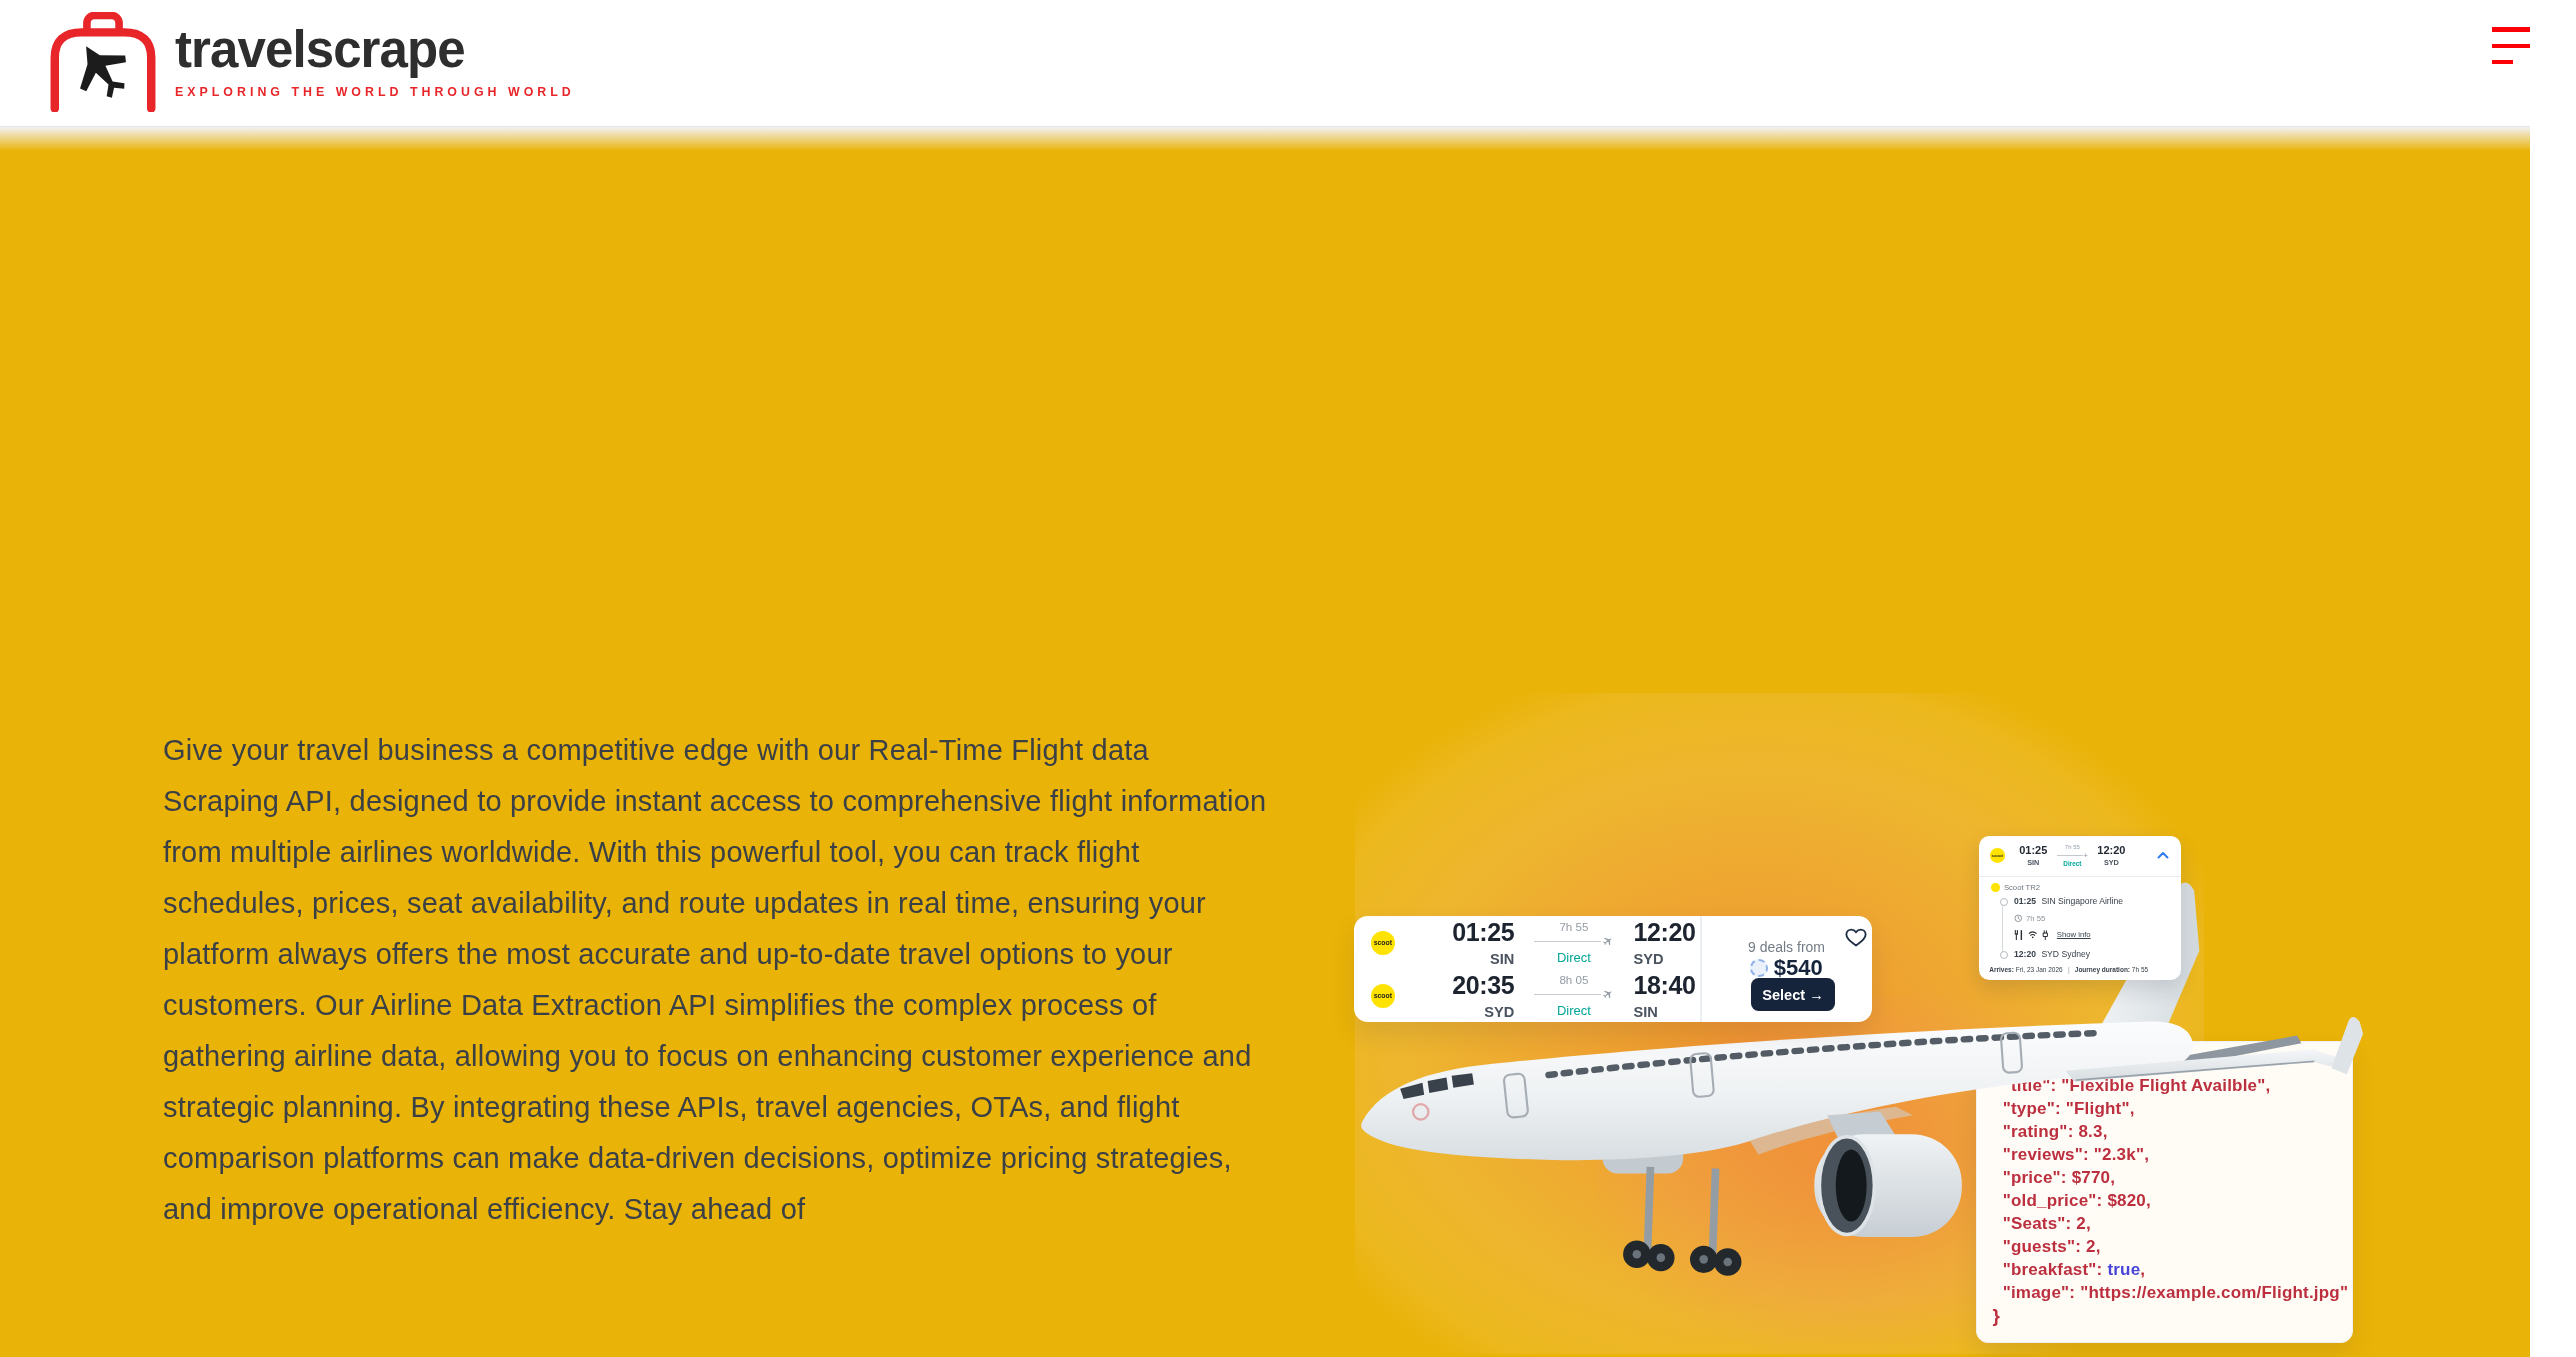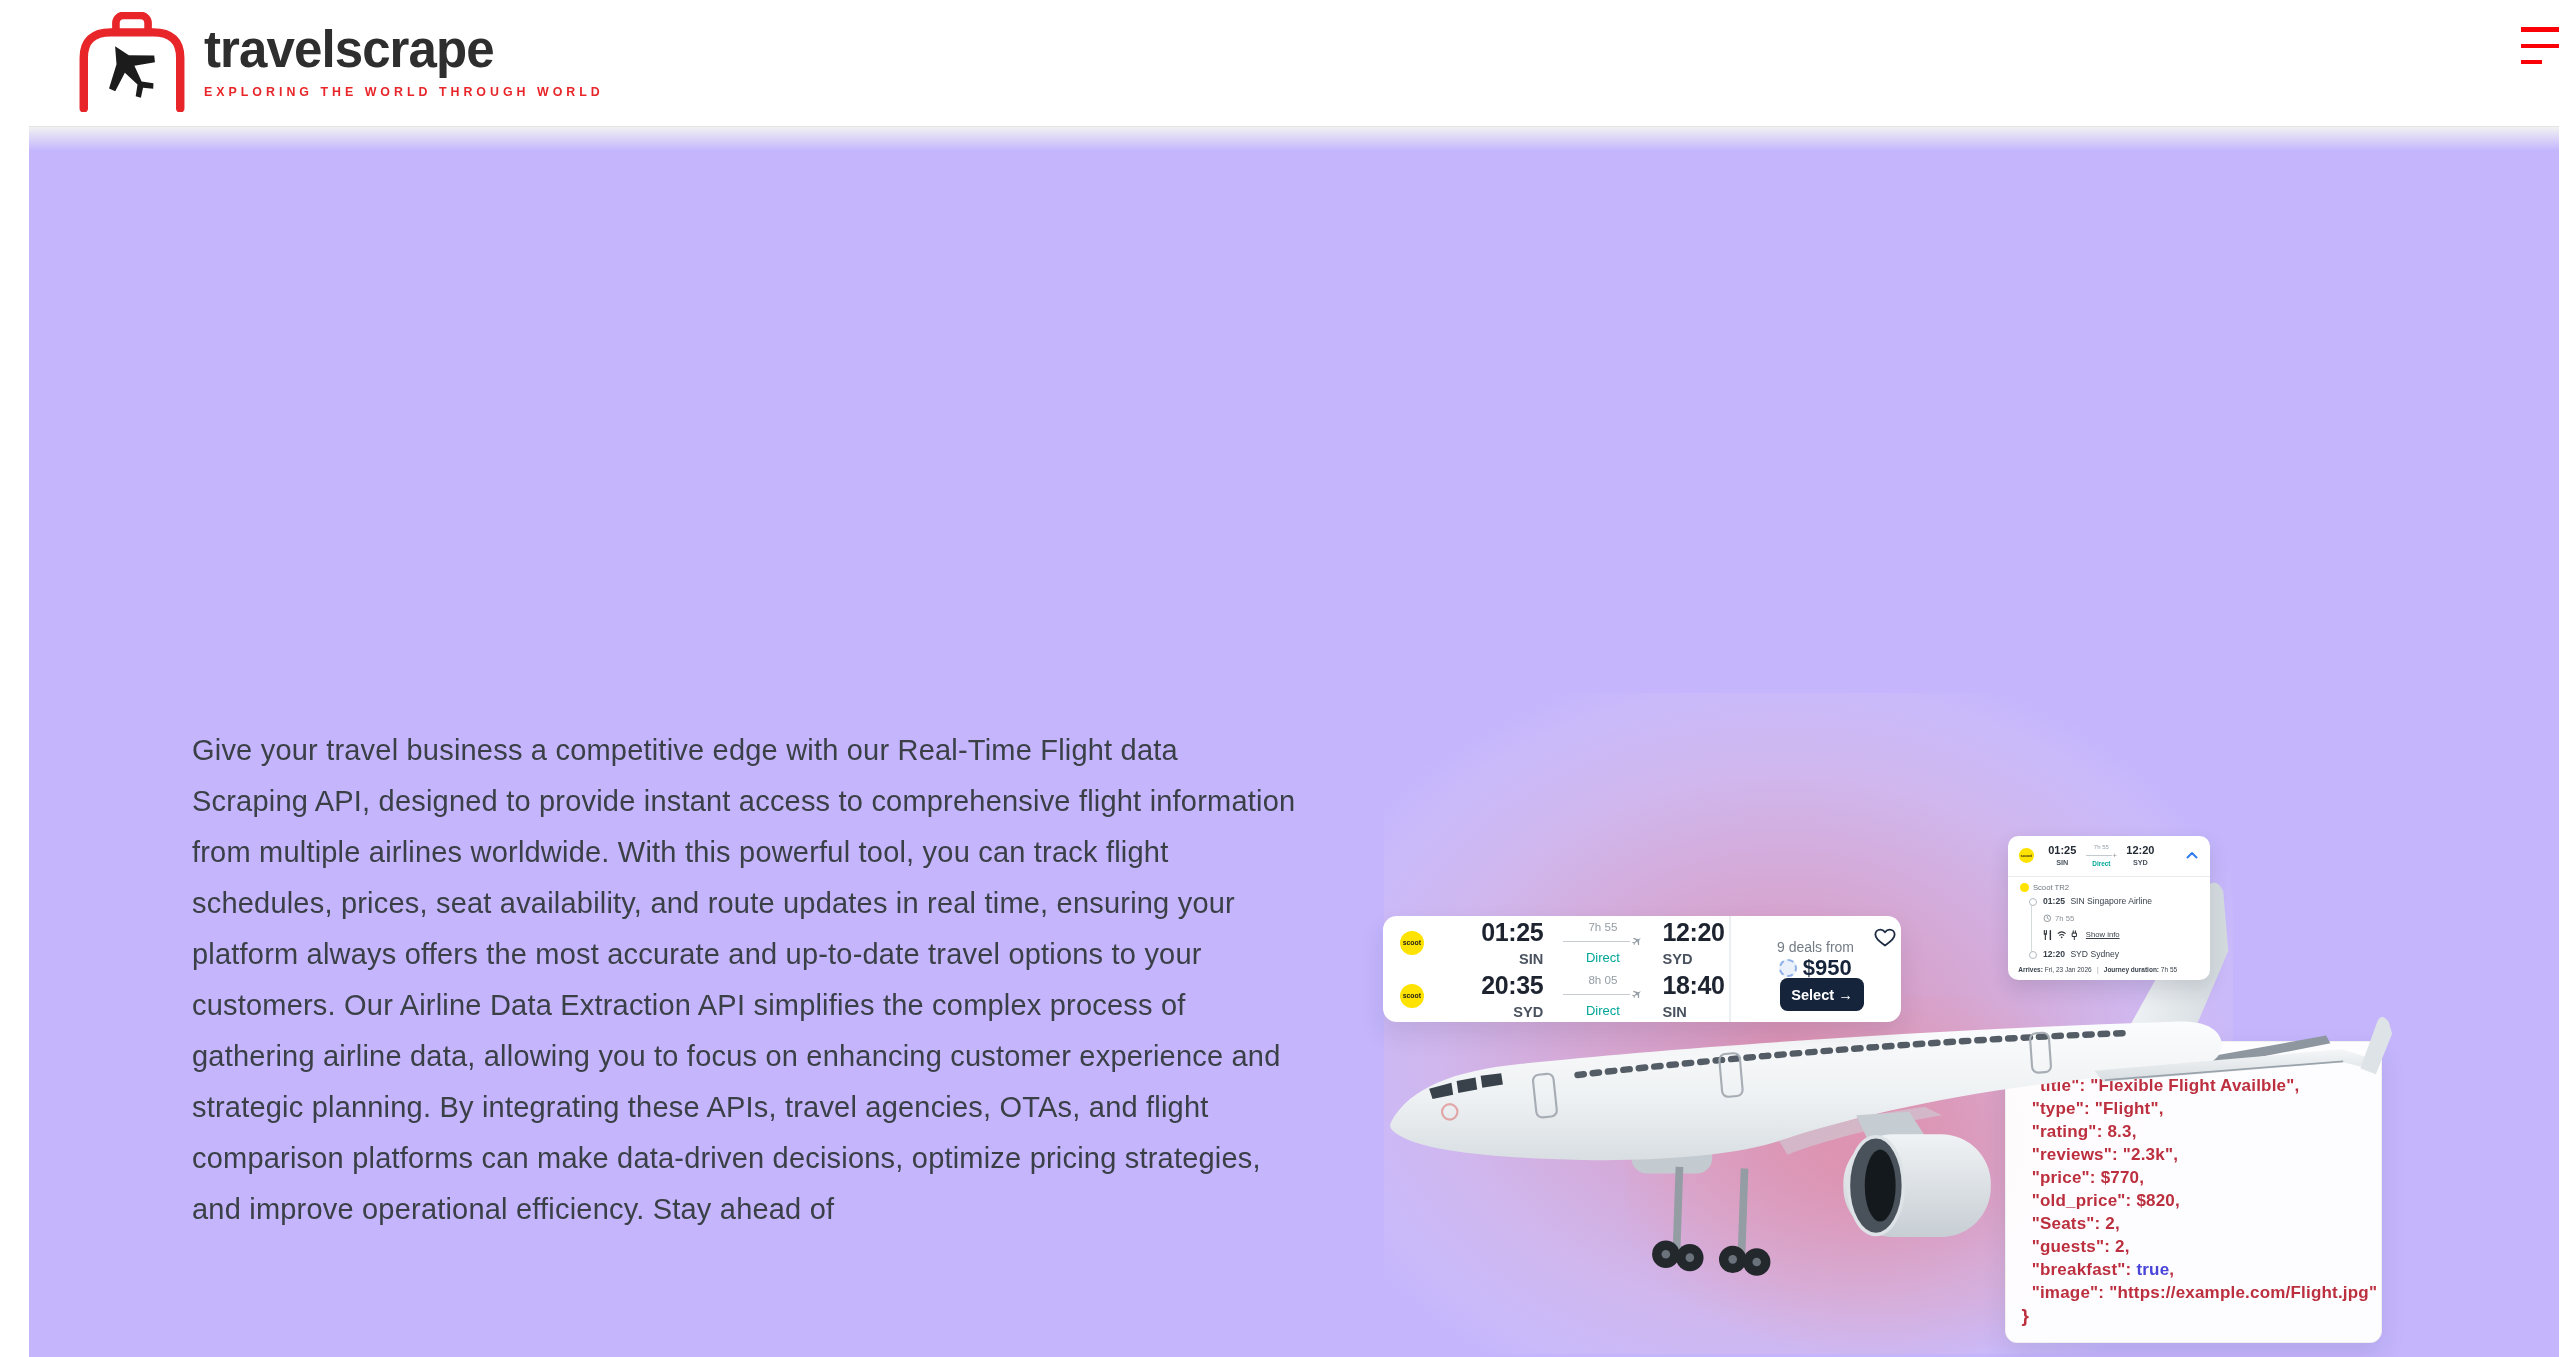--- a/index.html
+++ b/index.html
@@ -1,17 +1,17 @@
 <!DOCTYPE html>
 <html style="font-size:13.7px"><head>
 <meta charset="utf-8">
 <style>
   html,body{margin:0;padding:0;background:#fff;}
-  .page{position:relative;width:2530px;height:1358px;overflow:hidden;background:#c4b5fd;
-        font-family:"Liberation Sans",sans-serif;margin-left:29px;}
+  .page{position:relative;width:2530px;height:1358px;overflow:hidden;background:#eab308;
+        font-family:"Liberation Sans",sans-serif;}
 
   
   .header{position:absolute;left:0;top:0;width:2576px;height:126px;background:#ffffff;
           border-bottom:0.9px solid #e4e4e5;z-index:20;}
   .header-fade{position:absolute;left:0;top:127px;width:2576px;height:24px;z-index:19;
           background:linear-gradient(#f1f1f2,rgba(255,255,255,0));}
   .logo{position:absolute;left:48px;top:12px;display:flex;align-items:flex-start;cursor:pointer;}
   .logo-text{margin-left:17px;}
   .brand{font-size:51px;line-height:55px;font-weight:600;color:#2e2e2e;letter-spacing:-0.9px;margin-top:10.3px;}
   .tagline{font-size:12.4px;font-weight:700;color:#e8262a;letter-spacing:4px;margin-top:7.7px;}
@@ -288,21 +288,21 @@
       </div>
     </div>
     <div class="rc-divider"></div>
     <div class="rc-right">
       <svg class="heart" viewBox="0 0 24 22">
         <path d="M17 1.5 C14.8 1.5 13 3 12 4.2 C11 3 9.2 1.5 7 1.5 C4 1.5 1.5 3.8 1.5 6.8 C1.5 12 8.5 16.2 12 18.8 C15.5 16.2 22.5 12 22.5 6.8 C22.5 3.8 20 1.5 17 1.5 Z" fill="none" stroke="#1d2c44" stroke-width="2"></path>
       </svg>
       <div class="rc-deals">9 deals from</div>
       <div class="rc-pricewrap">
         <span class="coin"></span>
-        <span class="rc-price">$950</span>
+        <span class="rc-price">$540</span>
       </div>
       <button class="select-btn">Select →</button>
     </div>
   </div>
 
   <div class="detail-card">
     <div class="dc-top">
       <div class="scoot dc-logo">scoot</div>
       <div class="dc-seg dc-dep">
         <div class="dc-time">01:25</div>

